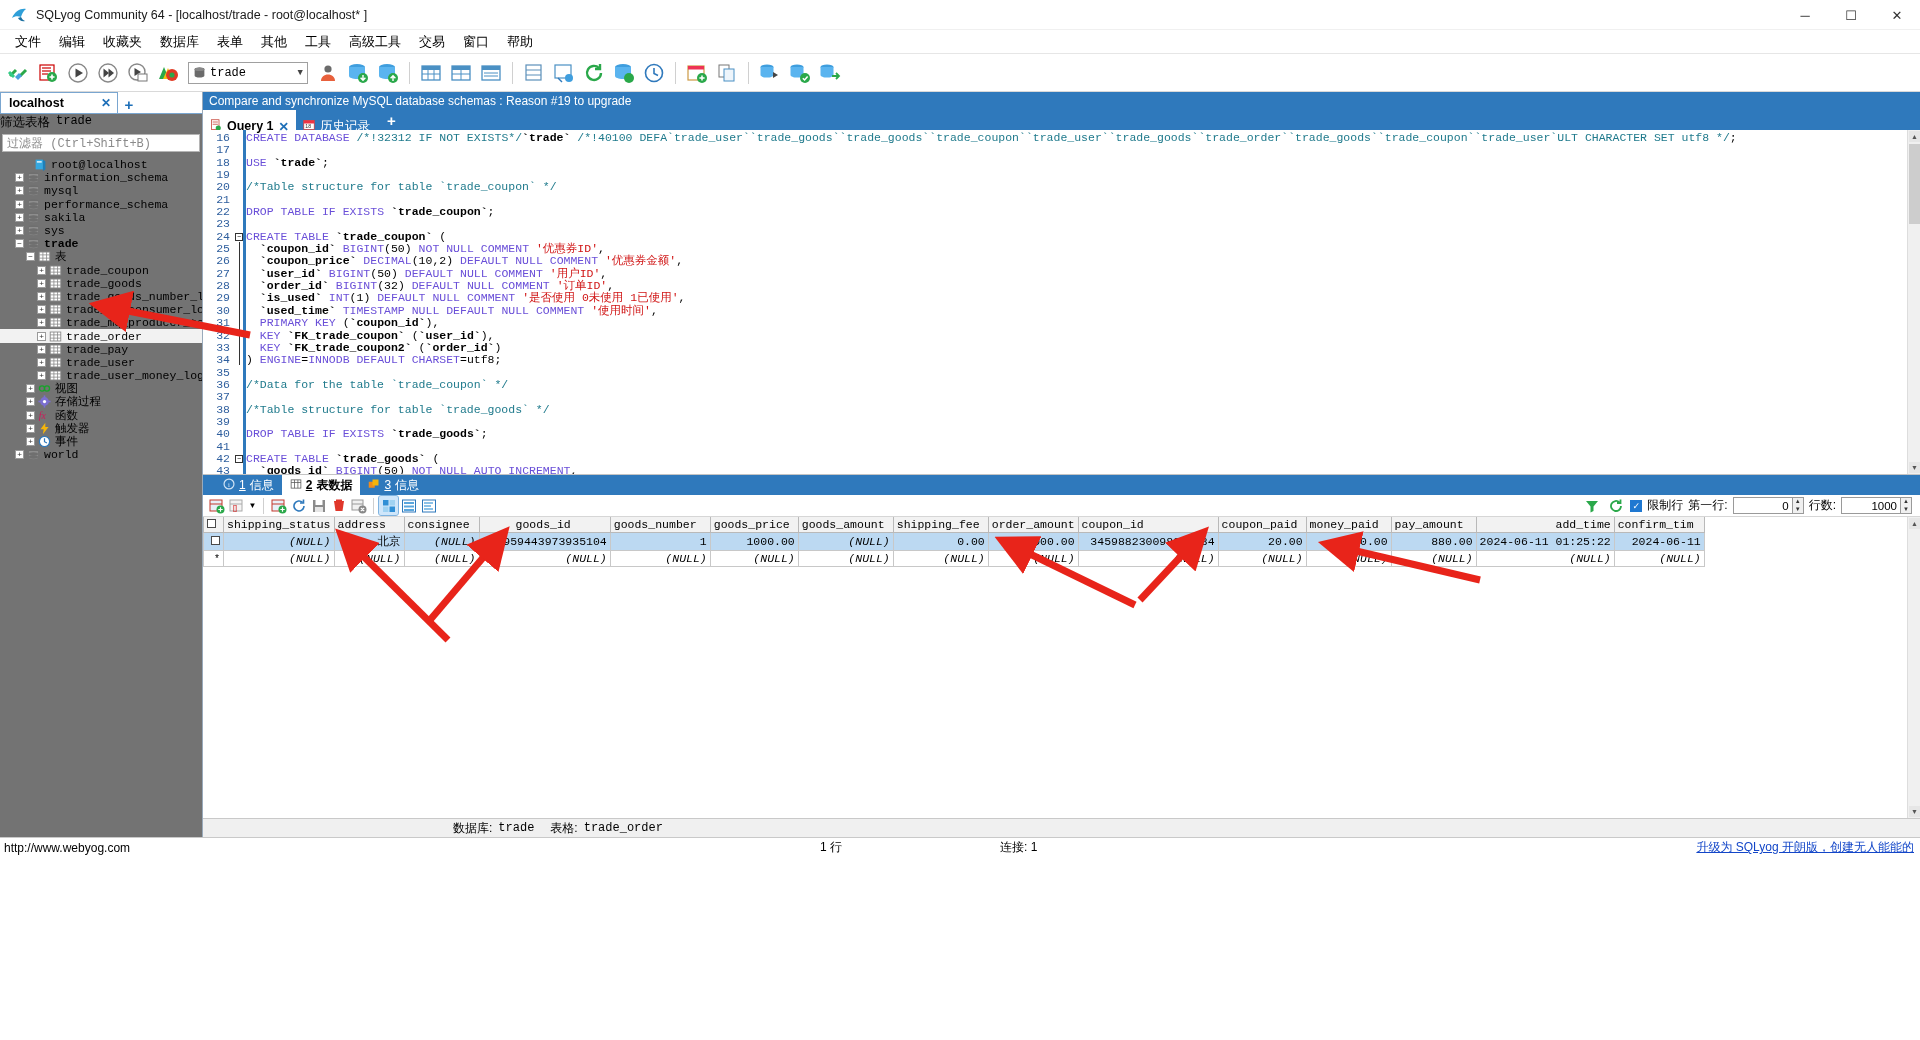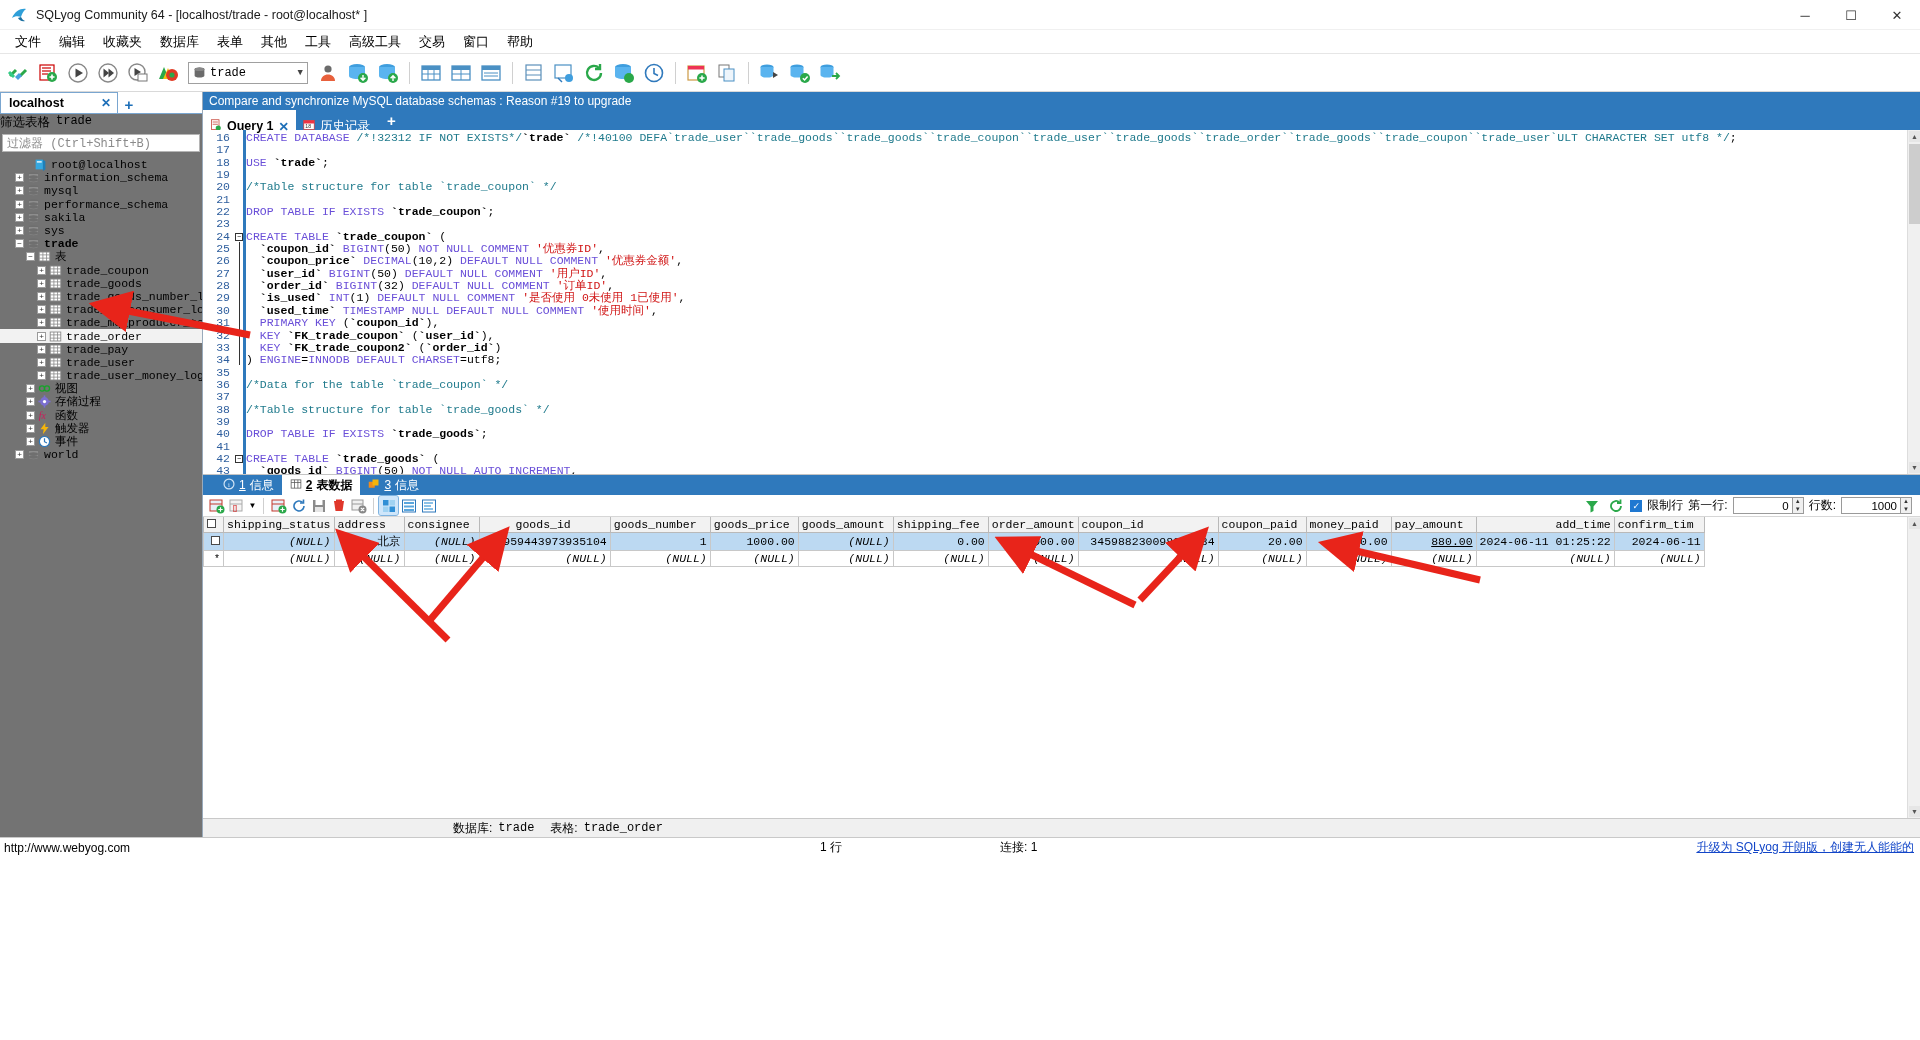--- a/index.html
+++ b/index.html
@@ -986,21 +986,21 @@
               <td class="nullv" style="width: 75px;">(NULL)</td>
               <td class="" style="width: 120px;">345959443973935104</td>
               <td class="" style="width: 100px;">1</td>
               <td class="" style="width: 88px;">1000.00</td>
               <td class="nullv" style="width: 95px;">(NULL)</td>
               <td class="" style="width: 95px;">0.00</td>
               <td class="" style="width: 88px;">1000.00</td>
               <td class="" style="width: 140px;">345988230098857984</td>
               <td class="" style="width: 88px;">20.00</td>
               <td class="" style="width: 85px;">100.00</td>
-              <td class="" style="width: 85px; text-decoration: underline;">880.00</td>
+              <td class="" style="width: 85px;">880.00</td>
               <td class=" leftv" style="width: 100px;">2024-06-11 01:25:22</td>
               <td class=" leftv" style="width: 90px;">2024-06-11</td>
             </tr>
             <tr class="newrow">
               <td class="chk"><span style="font-size:10px">*</span></td>
               <td class="nullv" style="width: 100px;">(NULL)</td>
               <td class="nullv" style="width: 70px;">(NULL)</td>
               <td class="nullv" style="width: 75px;">(NULL)</td>
               <td class="nullv" style="width: 120px;">(NULL)</td>
               <td class="nullv" style="width: 100px;">(NULL)</td>

